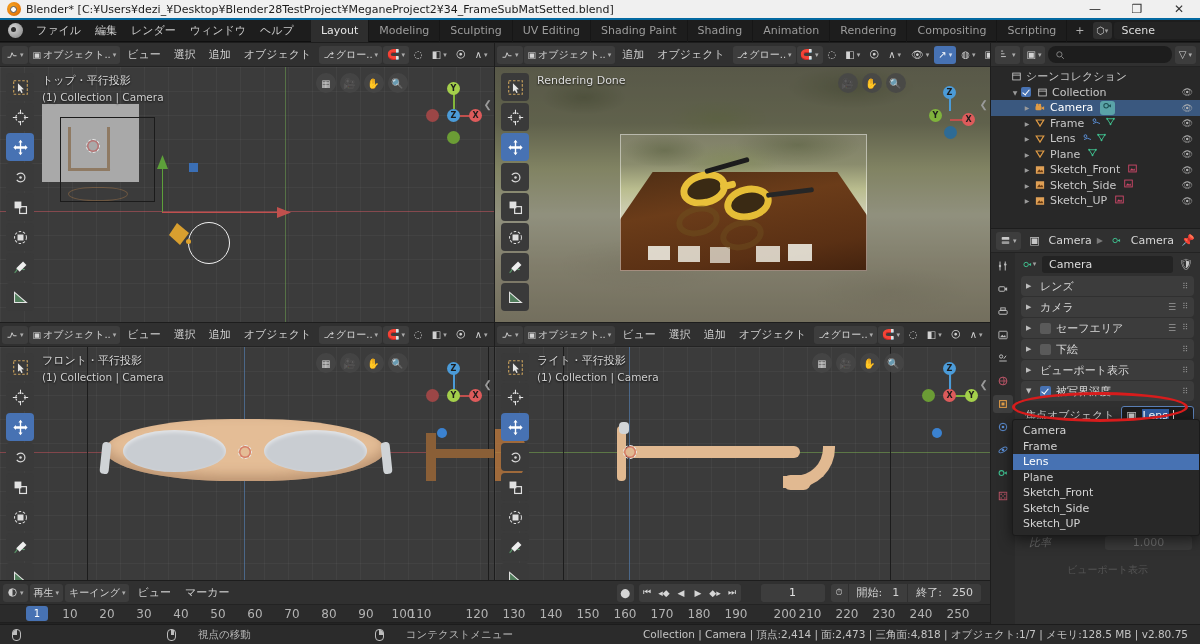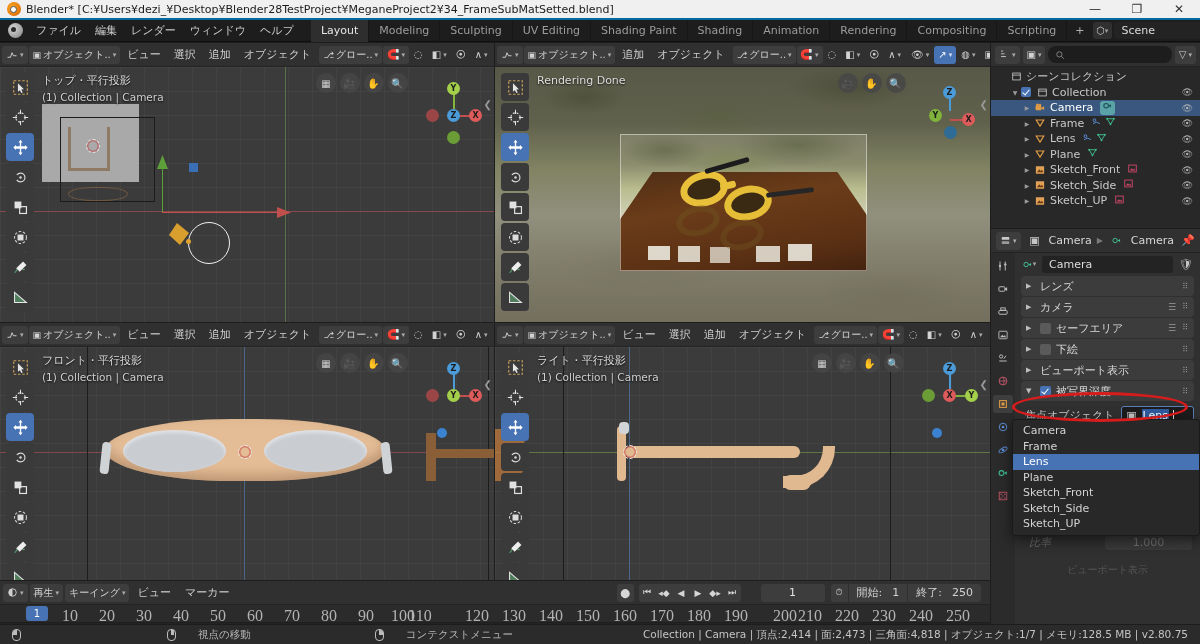--- a/index.html
+++ b/index.html
@@ -285,21 +285,21 @@
     display: flex; align-items: center; justify-content: center; color: #e2e2e2; font-size: 11px;
   }
   .range-field {
     height: 18px; background: #3d3d3d; display: flex; align-items: center;
     padding: 0 8px; gap: 10px; color: #d2d2d2; font-size: 11px;
   }
   .tl-ruler {
     position: relative; height: 18px; background: #2b2b2b;
     border-bottom: 1px solid #1f1f1f;
   }
-  .tick { position: absolute; top: 2px; font-size: 16px; color: #b3b3b3; transform: translateX(-50%); font-family: Liberation Serif, serif; }
+  .tick { position: absolute; top: 2px; font-size: 12px; color: #b3b3b3; transform: translateX(-50%); }
   .playhead {
     position: absolute; top: 1px; height: 15px; background: #4772b3; color: #fff;
     border-radius: 3px; font-size: 10px; display: flex; align-items: center;
     justify-content: center; min-width: 22px; padding: 0 4px; transform: translateX(-50%);
   }
   .tl-scroll { position: relative; height: 12px; background: #232323; }
   .tl-scroll .bar {
     position: absolute; left: 14px; right: 22px; top: 3px; height: 7px;
     background: #5c5c5c; border-radius: 4px;
   }

